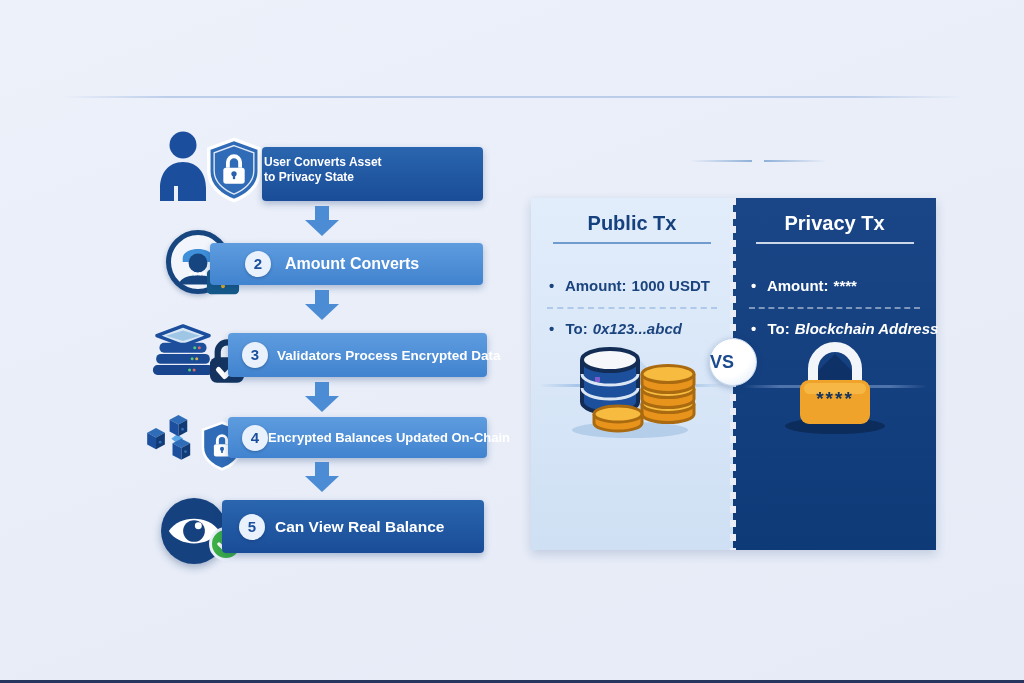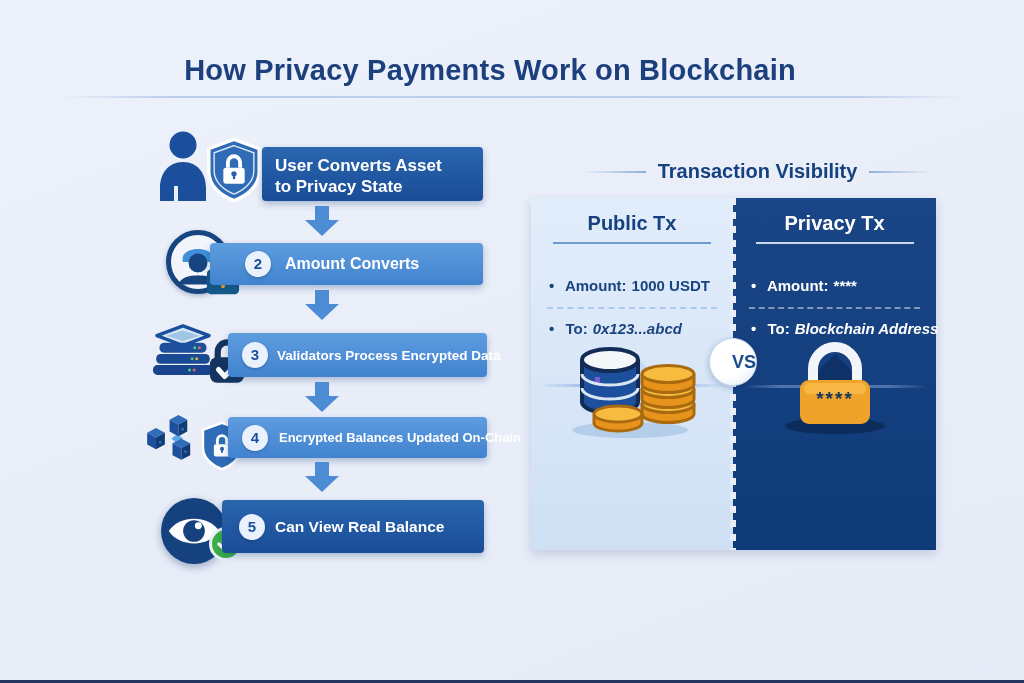--- a/index.html
+++ b/index.html
@@ -14,21 +14,21 @@
     font-size:29px; font-weight:bold; color:#1c3f7e; letter-spacing:.2px; }
   .title-rule { position:absolute; left:60px; top:96px; width:902px; height:2px;
     background:linear-gradient(90deg,rgba(170,195,230,0) 0%,#bccdea 12%,#bccdea 88%,rgba(170,195,230,0) 100%); }
   .bottom-bar { position:absolute; left:0; bottom:0; width:1024px; height:3px; background:#26355e; }
 
   
   .step-box { position:absolute; border-radius:4px; color:#fff;
     box-shadow:0 3px 7px rgba(21,58,115,.30); }
   .step-box.dark { background:linear-gradient(180deg,#2a66af,#1a4c97); }
   .step-box.mid  { background:linear-gradient(180deg,#5e9cdf,#4183cf); }
-  .two-line { padding:8px 0 0 13px; font-weight:bold; font-size:17px; line-height:1.25; }
+  .two-line { padding:8px 0 0 2px; font-weight:bold; font-size:12px; line-height:1.25; }
   .two-line.small { font-size:15.5px; padding-top:9px; }
   .flex-box { display:flex; align-items:center; }
   .num { flex:0 0 auto; width:26px; height:26px; border-radius:50%; background:#e9f2fc;
     color:#1c4f9e; font-weight:bold; font-size:15px; line-height:26px; text-align:center;
     box-shadow:0 1px 3px rgba(15,45,90,.35); }
   .box-label { font-weight:bold; color:#fff; white-space:nowrap; }
 
   
   .flow-arrow { position:absolute; width:34px; }
   .flow-arrow .stem { position:absolute; left:10px; top:0; width:14px; height:15px; background:#4b8cd5; }
@@ -71,42 +71,41 @@
   .b-val { margin-left:5px; }
   .b-val.ital { font-style:italic; }
   .dash-sep { margin:13px 16px 0; height:0; }
   .col.public .dash-sep { border-top:2px dashed #afc9e8; }
   .col.privacy .dash-sep { border-top:2px dashed rgba(255,255,255,.45); }
 
   .divider-dashes { position:absolute; left:199px; top:0; width:6px; height:352px;
     background:repeating-linear-gradient(180deg,#e9edf8 0 7px, rgba(0,0,0,0) 7px 14px); }
   .vs-badge { position:absolute; left:178px; top:140px; width:48px; height:48px; border-radius:50%;
     background:radial-gradient(circle at 35% 30%,#ffffff 55%,#dce8f6); border:1px solid #c2d4ec;
-    box-shadow:0 2px 6px rgba(20,55,110,.3); display:flex; align-items:center; justify-content:flex-end;
+    box-shadow:0 2px 6px rgba(20,55,110,.3); display:flex; align-items:center; justify-content:flex-start;
     font-size:18px; font-weight:bold; color:#1c4b8f; z-index:5; }
 
   .illus-line { position:absolute; height:3px; }
   .illus-line.pub { left:8px; top:186px; width:186px;
     background:linear-gradient(90deg,rgba(169,198,232,0),#a9c6e8 20%,#a9c6e8 80%,rgba(169,198,232,0)); }
   .illus-line.priv { left:10px; top:187px; width:184px;
     background:linear-gradient(90deg,rgba(80,115,175,0),#4f73ab 20%,#4f73ab 80%,rgba(80,115,175,0)); }
   .diamond { position:absolute; transform:rotate(45deg); }
   .diamond.pub { left:78px; top:164px; width:46px; height:46px; background:#c4d9f2; }
   .diamond.priv { left:80px; top:165px; width:44px; height:44px; background:#0e3168; }
   .coins-wrap { position:absolute; left:24px; top:142px; width:156px; height:100px; }
   .lock-wrap { position:absolute; left:37px; top:140px; width:130px; height:96px; }
   .lock-code { position:absolute; left:30px; top:50px; width:70px; text-align:center;
     color:#13335f; font-weight:bold; font-size:19px; letter-spacing:2px; }
 </style>
 </head>
 <body>
 
 <div class="stage">
 
-  <div class="main-title">How Privacy Payments Work on Blockchain</div>
   <div class="title-rule"></div>
 
   <svg class="abs" style="left:157px;top:131px" width="54" height="70" viewBox="0 0 54 70">
     <circle cx="26" cy="14" r="13.5" fill="#1b4f9e"></circle>
     <path d="M26 31 C11 31 3 43 3 57 L3 70 L17 70 L17 55 L21 55 L21 70 L49 70 L49 57 C49 43 41 31 26 31 Z" fill="#1b4f9e"></path>
   </svg>
   <svg class="abs" style="left:205px;top:135px" width="58" height="70" viewBox="0 0 76 88">
     <path d="M38 4 L71 16 V46 C71 65 55 78 38 84 C21 78 5 65 5 46 V16 Z" fill="#2f6bb6" stroke="#ffffff" stroke-width="4.5"></path>
     <path d="M38 12 L64 21.5 V45 C64 60 51 70.5 38 75.5 C25 70.5 12 60 12 45 V21.5 Z" fill="none" stroke="#ffffff" stroke-width="1.8" opacity="0.85"></path>
     <path d="M30 41 v-7 a8 8 0 0 1 16 0 V41" fill="none" stroke="#ffffff" stroke-width="5"></path>
@@ -192,21 +191,21 @@
   </svg>
   <svg class="abs" style="left:200px;top:420px" width="44" height="52" viewBox="0 0 76 88">
     <path d="M38 4 L71 16 V46 C71 65 55 78 38 84 C21 78 5 65 5 46 V16 Z" fill="#2f6bb6" stroke="#ffffff" stroke-width="4.5"></path>
     <path d="M30 41 v-7 a8 8 0 0 1 16 0 V41" fill="none" stroke="#ffffff" stroke-width="5"></path>
     <rect x="24" y="41" width="28" height="21" rx="3.5" fill="#ffffff"></rect>
     <circle cx="38" cy="49" r="3.5" fill="#2a62ad"></circle>
     <rect x="36.5" y="49" width="3" height="7" fill="#2a62ad"></rect>
   </svg>
   <div class="step-box mid flex-box abs" style="left:228px;top:417px;width:259px;height:41px;padding-left:14px">
     <span class="num">4</span>
-    <span class="box-label" style="font-size:13px;margin-left:11px">Encrypted Balances Updated On-Chain</span>
+    <span class="box-label" style="font-size:13px;margin-left:0">Encrypted Balances Updated On-Chain</span>
   </div>
   <div class="flow-arrow" style="left:305px;top:462px">
     <div class="stem"></div>
       <div class="head"></div>
   </div>
 
   <svg class="abs eye-wrap" style="left:161px;top:498px" width="66" height="66" viewBox="0 0 76 76">
     <circle cx="38" cy="38" r="38" fill="#16417f"></circle>
     <path d="M9 38 C21 19 55 19 67 38 C55 57 21 57 9 38 Z" fill="#ffffff"></path>
     <circle cx="38" cy="38" r="12.5" fill="#16417f"></circle>
@@ -219,21 +218,20 @@
   </div>
   <div class="step-box dark flex-box abs" style="left:222px;top:500px;width:262px;height:53px;padding-left:17px">
     <span class="num">5</span>
     <div class="two-line small" style="padding:0 0 0 10px">
       <div>Can View Real Balance</div>
     </div>
   </div>
 
   <div class="tv-title-row">
     <span class="tv-line l"></span>
-    <span class="tv-title">Transaction Visibility</span>
     <span class="tv-line r"></span>
   </div>
 
   <div class="panel">
 
     <div class="col public">
       <div class="col-header">Public Tx</div>
       <div class="col-rule"></div>
       <div class="bullet">
         <span>Amount:</span><span class="b-val">1000 USDT</span>

